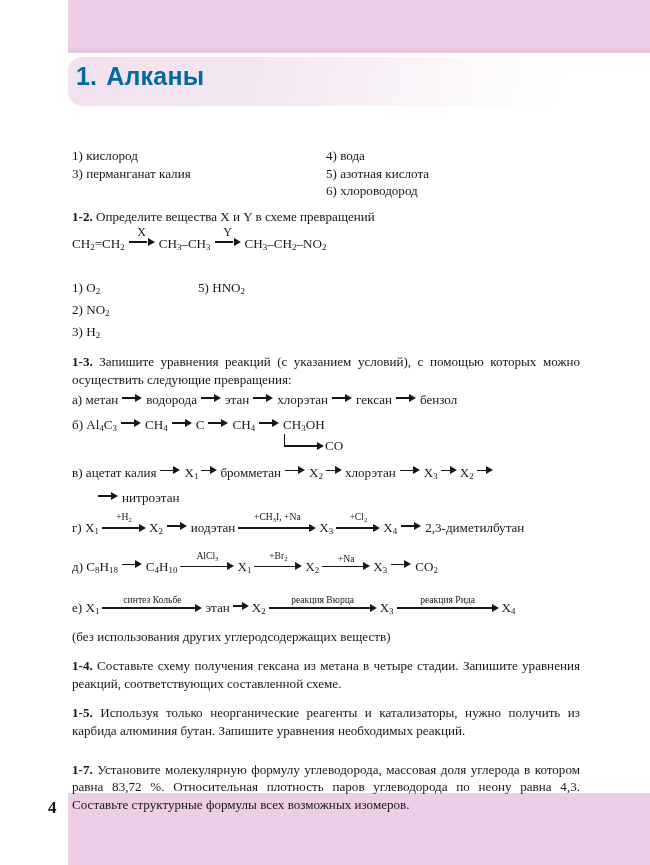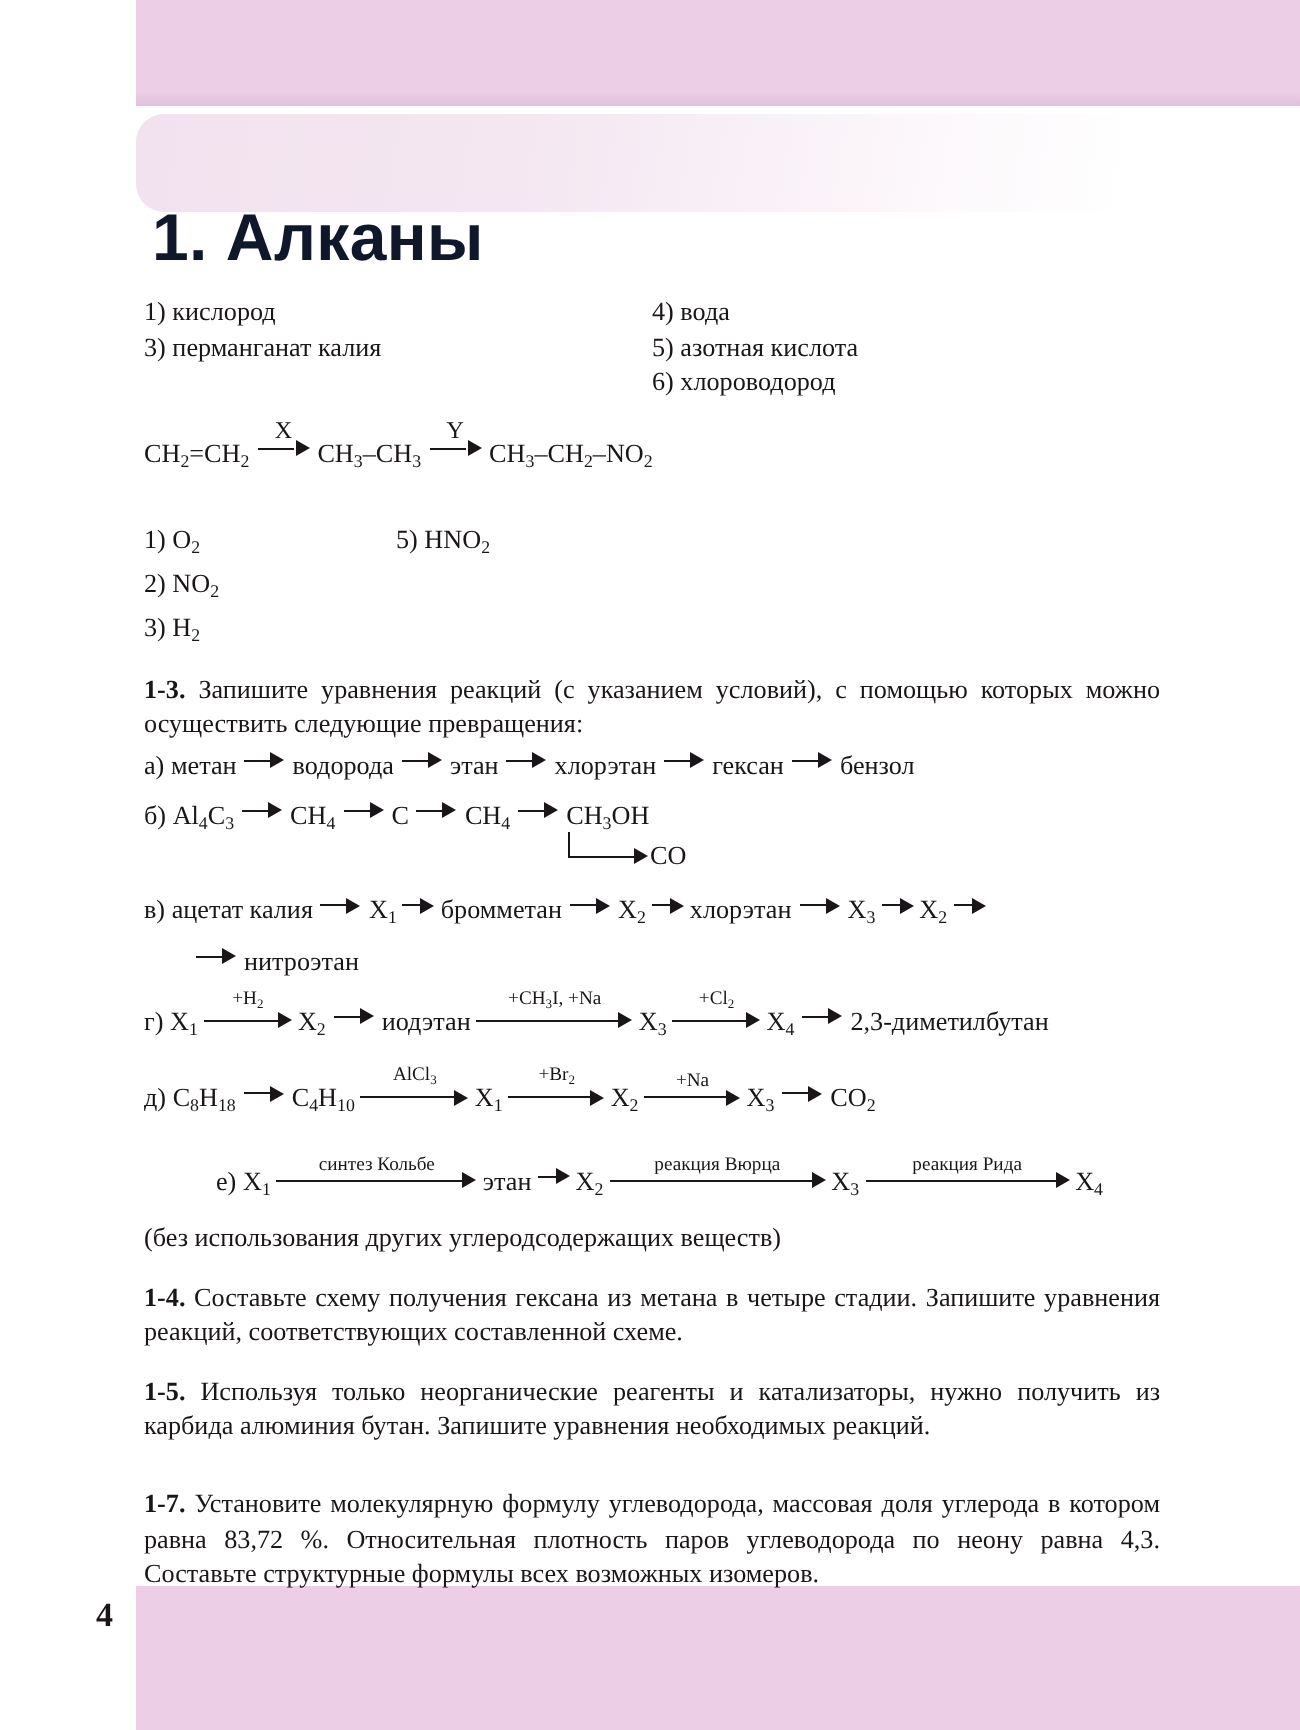--- a/index.html
+++ b/index.html
@@ -44,25 +44,24 @@
     height: 72px;
     background: #eccfe7;
   }
 
   .page-title {
     position: absolute;
     left: 76px;
     top: 62px;
     font-family: "Liberation Sans", "DejaVu Sans", sans-serif;
     font-weight: bold;
-    font-size: 33px;
+    font-size: 25px;
     letter-spacing: 0.2px;
-    color: #0f172a;
+    color: #0369a1;
     z-index: 4;
-    margin-top: 38px;
   }
   .page-title .num { margin-right: 9px; }
 
   .folio {
     position: absolute;
     left: 48px;
     bottom: 47px;
     font-family: "Liberation Serif", "DejaVu Serif", serif;
     font-weight: bold;
     font-size: 17px;
@@ -271,20 +270,21 @@
         <div class="row">4) вода</div>
         <div class="row">5) азотная кислота</div>
         <div class="row">6) хлороводород</div>
       </div>
     </div>
   </div>
 
   <div class="gap-sm"></div>
 
   <div class="task">
+    <p class="task-para last"><span class="tnum">1-2.</span> <span>Определите вещества X и Y в схеме превращений</span></p>
 
     <div class="scheme tall" style="margin-top:4px;margin-bottom:2px;">
       <span class="f">CH<sub>2</sub>=CH<sub>2</sub></span><span class="xy"><span class="lbl">X</span></span><span class="f">CH<sub>3</sub>–CH<sub>3</sub></span><span class="xy"><span class="lbl">Y</span></span><span class="f">CH<sub>3</sub>–CH<sub>2</sub>–NO<sub>2</sub></span>
     </div>
 
     <div class="opts narrow">
       <div class="col">
         <div class="row f">1) O<sub>2</sub></div>
         <div class="row f">2) NO<sub>2</sub></div>
         <div class="row f">3) H<sub>2</sub></div>
@@ -329,21 +329,21 @@
     <div class="scheme tall" style="margin-top:4px;">
       <span>г)</span>
       <span class="f">X<sub>1</sub></span><span class="lar" style="width:44px;"><span class="lbl f">+H<sub>2</sub></span><span class="shaft" style="width:38px;"></span><span class="head"></span></span><span class="f">X<sub>2</sub></span><span class="ar"></span><span>иодэтан</span><span class="lar" style="width:78px;"><span class="lbl f">+CH<sub>3</sub>I, +Na</span><span class="shaft" style="width:72px;"></span><span class="head"></span></span><span class="f">X<sub>3</sub></span><span class="lar" style="width:44px;"><span class="lbl f">+Cl<sub>2</sub></span><span class="shaft" style="width:38px;"></span><span class="head"></span></span><span class="f">X<sub>4</sub></span><span class="ar"></span><span>2,3-диметилбутан</span>
     </div>
 
     <div class="scheme tall" style="margin-top:5px;">
       <span>д)</span>
       <span class="f">C<sub>8</sub>H<sub>18</sub></span><span class="ar"></span><span class="f">C<sub>4</sub>H<sub>10</sub></span><span class="lar" style="width:54px;"><span class="lbl f">AlCl<sub>3</sub></span><span class="shaft" style="width:48px;"></span><span class="head"></span></span><span class="f">X<sub>1</sub></span><span class="lar" style="width:48px;"><span class="lbl f">+Br<sub>2</sub></span><span class="shaft" style="width:42px;"></span><span class="head"></span></span><span class="f">X<sub>2</sub></span><span class="lar" style="width:48px;"><span class="lbl f">+Na</span><span class="shaft" style="width:42px;"></span><span class="head"></span></span><span class="f">X<sub>3</sub></span><span class="ar"></span><span class="f">CO<sub>2</sub></span>
     </div>
 
-    <div class="scheme tall" style="margin-top:8px;margin-left:36px;">
+    <div class="scheme tall" style="margin-top:8px;">
       <span>е)</span>
       <span class="f">X<sub>1</sub></span><span class="lar" style="width:100px;"><span class="lbl">синтез Кольбе</span><span class="shaft" style="width:94px;"></span><span class="head"></span></span><span>этан</span><span class="ar tiny"></span><span class="f">X<sub>2</sub></span><span class="lar" style="width:108px;"><span class="lbl">реакция Вюрца</span><span class="shaft" style="width:102px;"></span><span class="head"></span></span><span class="f">X<sub>3</sub></span><span class="lar" style="width:102px;"><span class="lbl">реакция Рида</span><span class="shaft" style="width:96px;"></span><span class="head"></span></span><span class="f">X<sub>4</sub></span>
     </div>
 
     <p class="task-para last" style="margin-top:1px;">(без использования других углеродсодержащих веществ)</p>
   </div>
 
   <div class="gap-md"></div>
 
   <div class="task">

